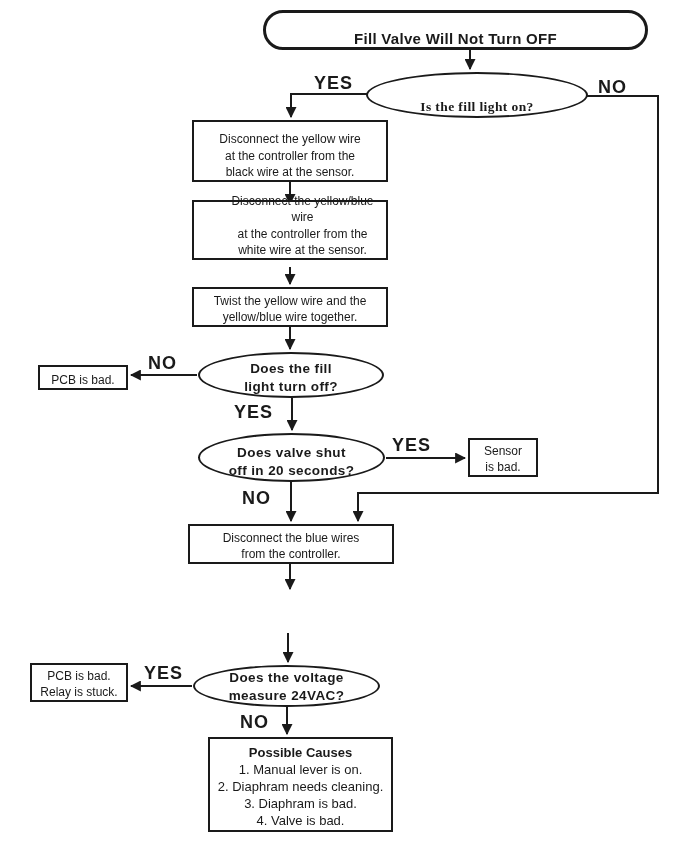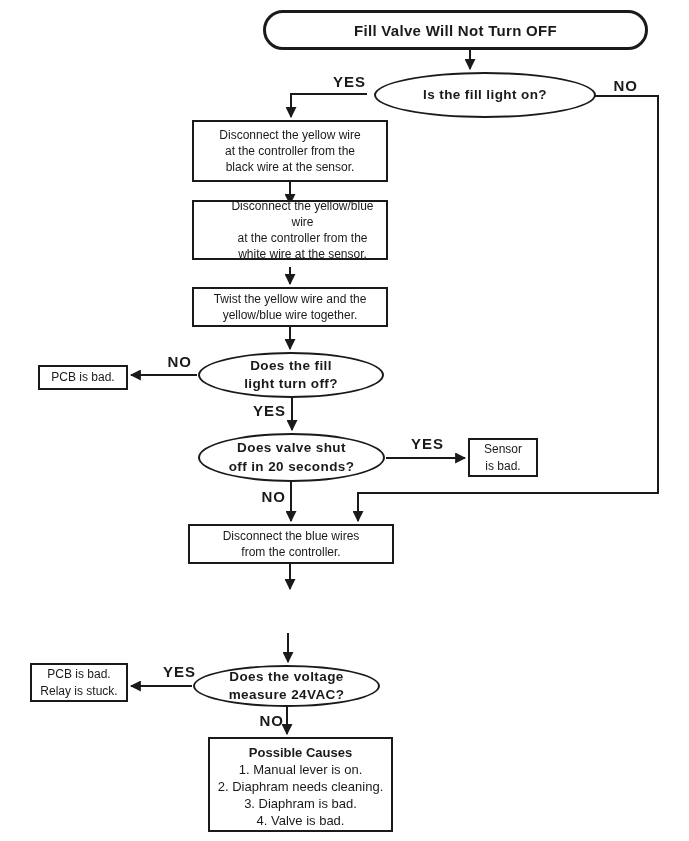--- a/index.html
+++ b/index.html
@@ -21,21 +21,21 @@
     left: 0; top: 0;
     width: 689px; height: 841px;
     pointer-events: none;
   }
   .node {
     position: absolute;
     box-sizing: border-box;
     background: #ffffff;
     border: 2px solid #1a1a1a;
     display: flex;
-    align-items: center;
+    align-items: flex-end;
     justify-content: center;
     text-align: center;
     color: #1a1a1a;
   }
   .node span {
     white-space: pre-line;
     display: block;
   }
   .stadium {
     border-width: 3px;
@@ -63,23 +63,23 @@
     padding: 5px 7px;
     font-size: 13px;
     line-height: 17px;
   }
   .causes .heading {
     font-weight: bold;
   }
   .edge-label {
     position: absolute;
     font-weight: bold;
-    font-size: 15px;
+    font-size: 18px;
     letter-spacing: 1px;
-    text-align: right;
+    text-align: left;
     color: #1a1a1a;
     line-height: 1;
   }
 </style>
 </head>
 <body>
 
 <div class="canvas">
 
   <svg class="wires" viewBox="0 0 689 841" xmlns="http://www.w3.org/2000/svg">
@@ -117,21 +117,21 @@
       <polyline points="192,686 131,686" marker-end="url(#arrow)"></polyline>
 
       <polyline points="287,707 287,734" marker-end="url(#arrow)"></polyline>
     </g>
   </svg>
 
   <div class="node stadium" style="left:263px; top:10px; width:385px; height:40px;">
     <span>Fill Valve Will Not Turn OFF</span>
   </div>
 
-  <div class="node ellipse" style="left:374px; top:72px; width:222px; height:46px;">
+  <div class="node ellipse" style="left:366px; top:72px; width:222px; height:46px;font-family:Liberation Serif, serif;">
     <span>Is the fill light on?</span>
   </div>
 
   <div class="node step" style="left:192px; top:120px; width:196px; height:62px;">
     <span>Disconnect the yellow wire
 at the controller from the
 black wire at the sensor.</span>
   </div>
 
   <div class="node step" style="left:192px; top:200px; width:196px; height:60px;padding-left:25px;">

